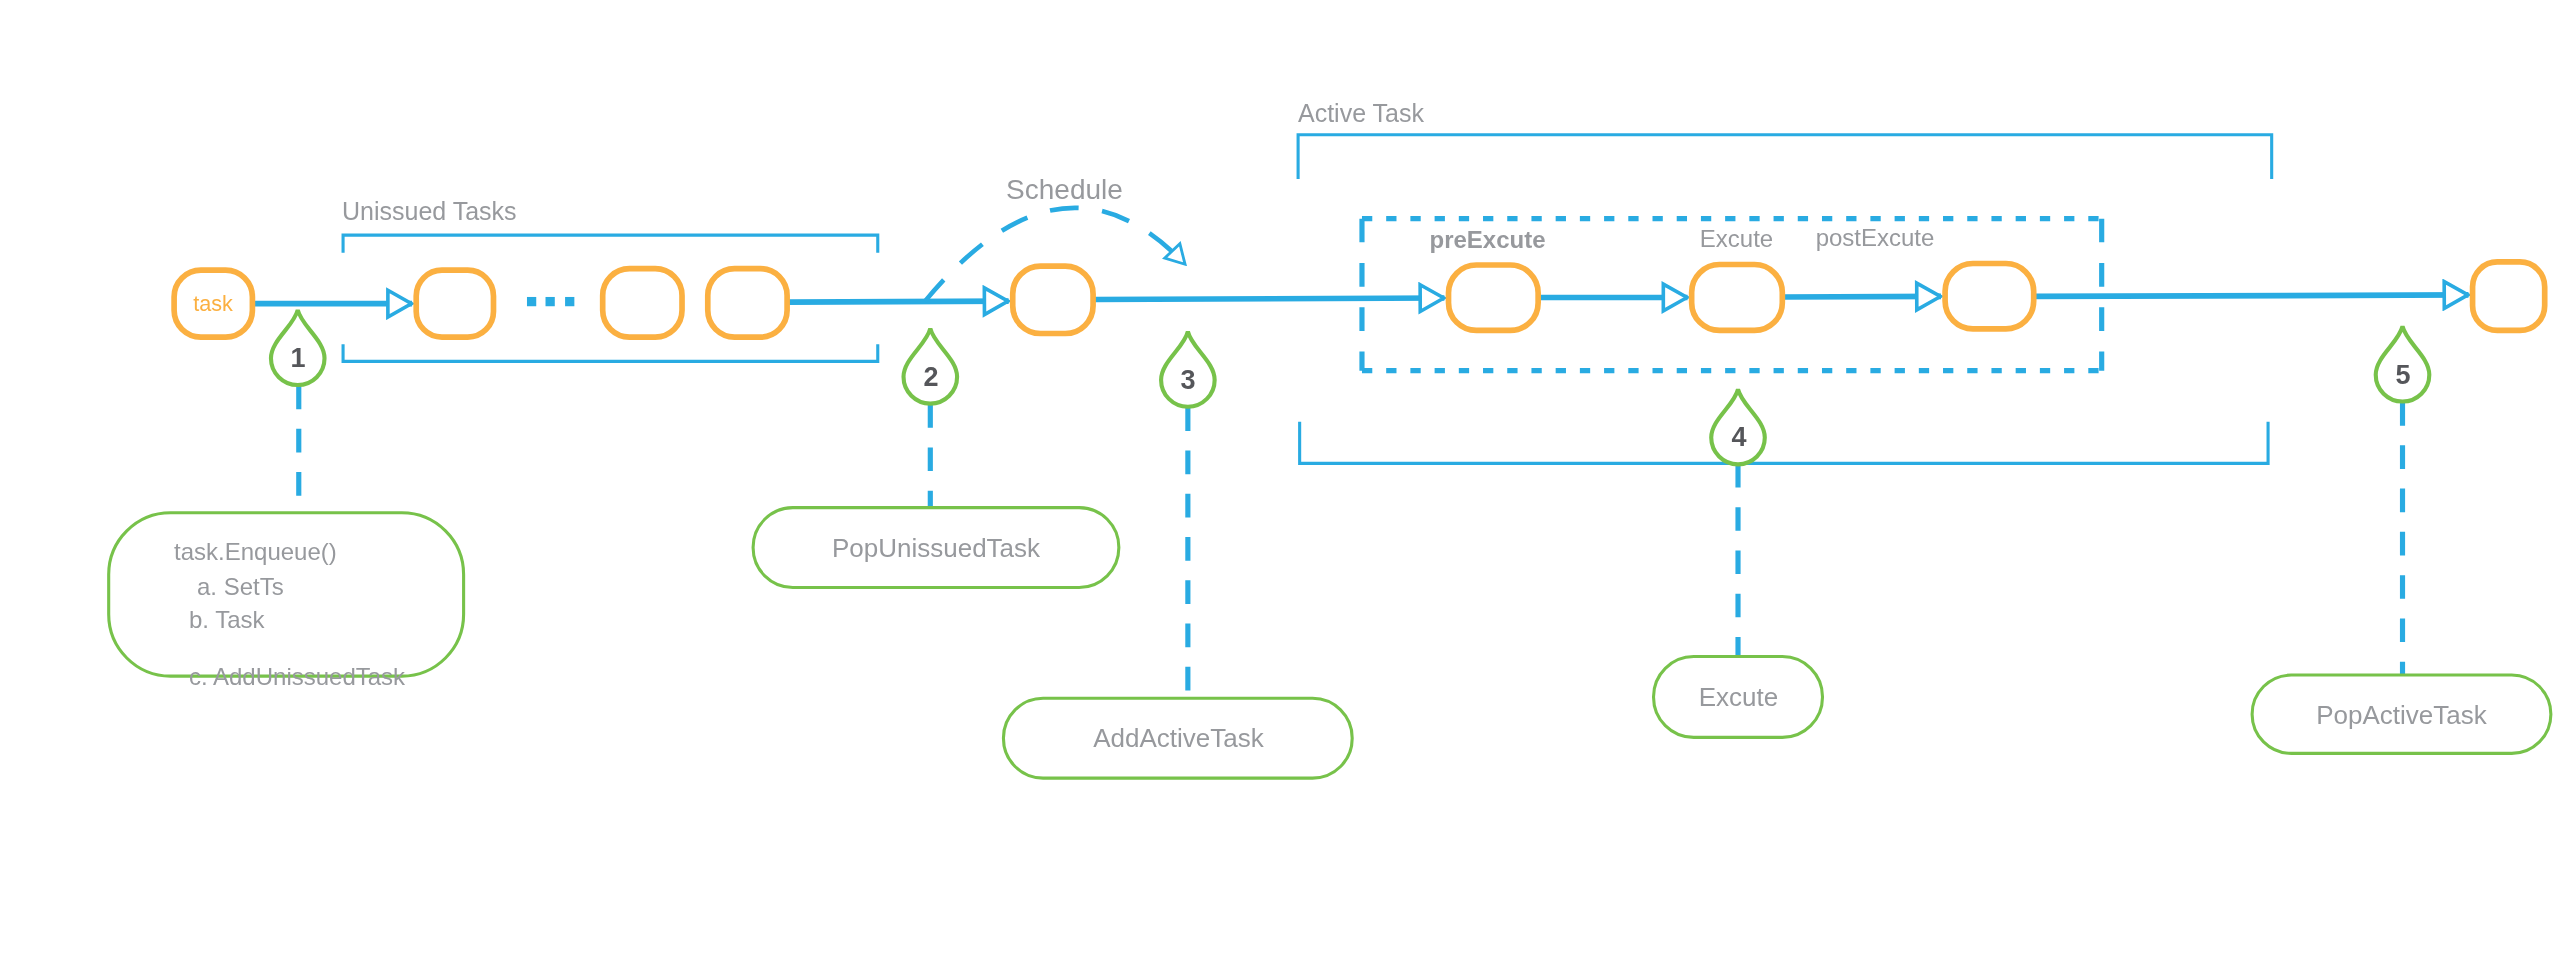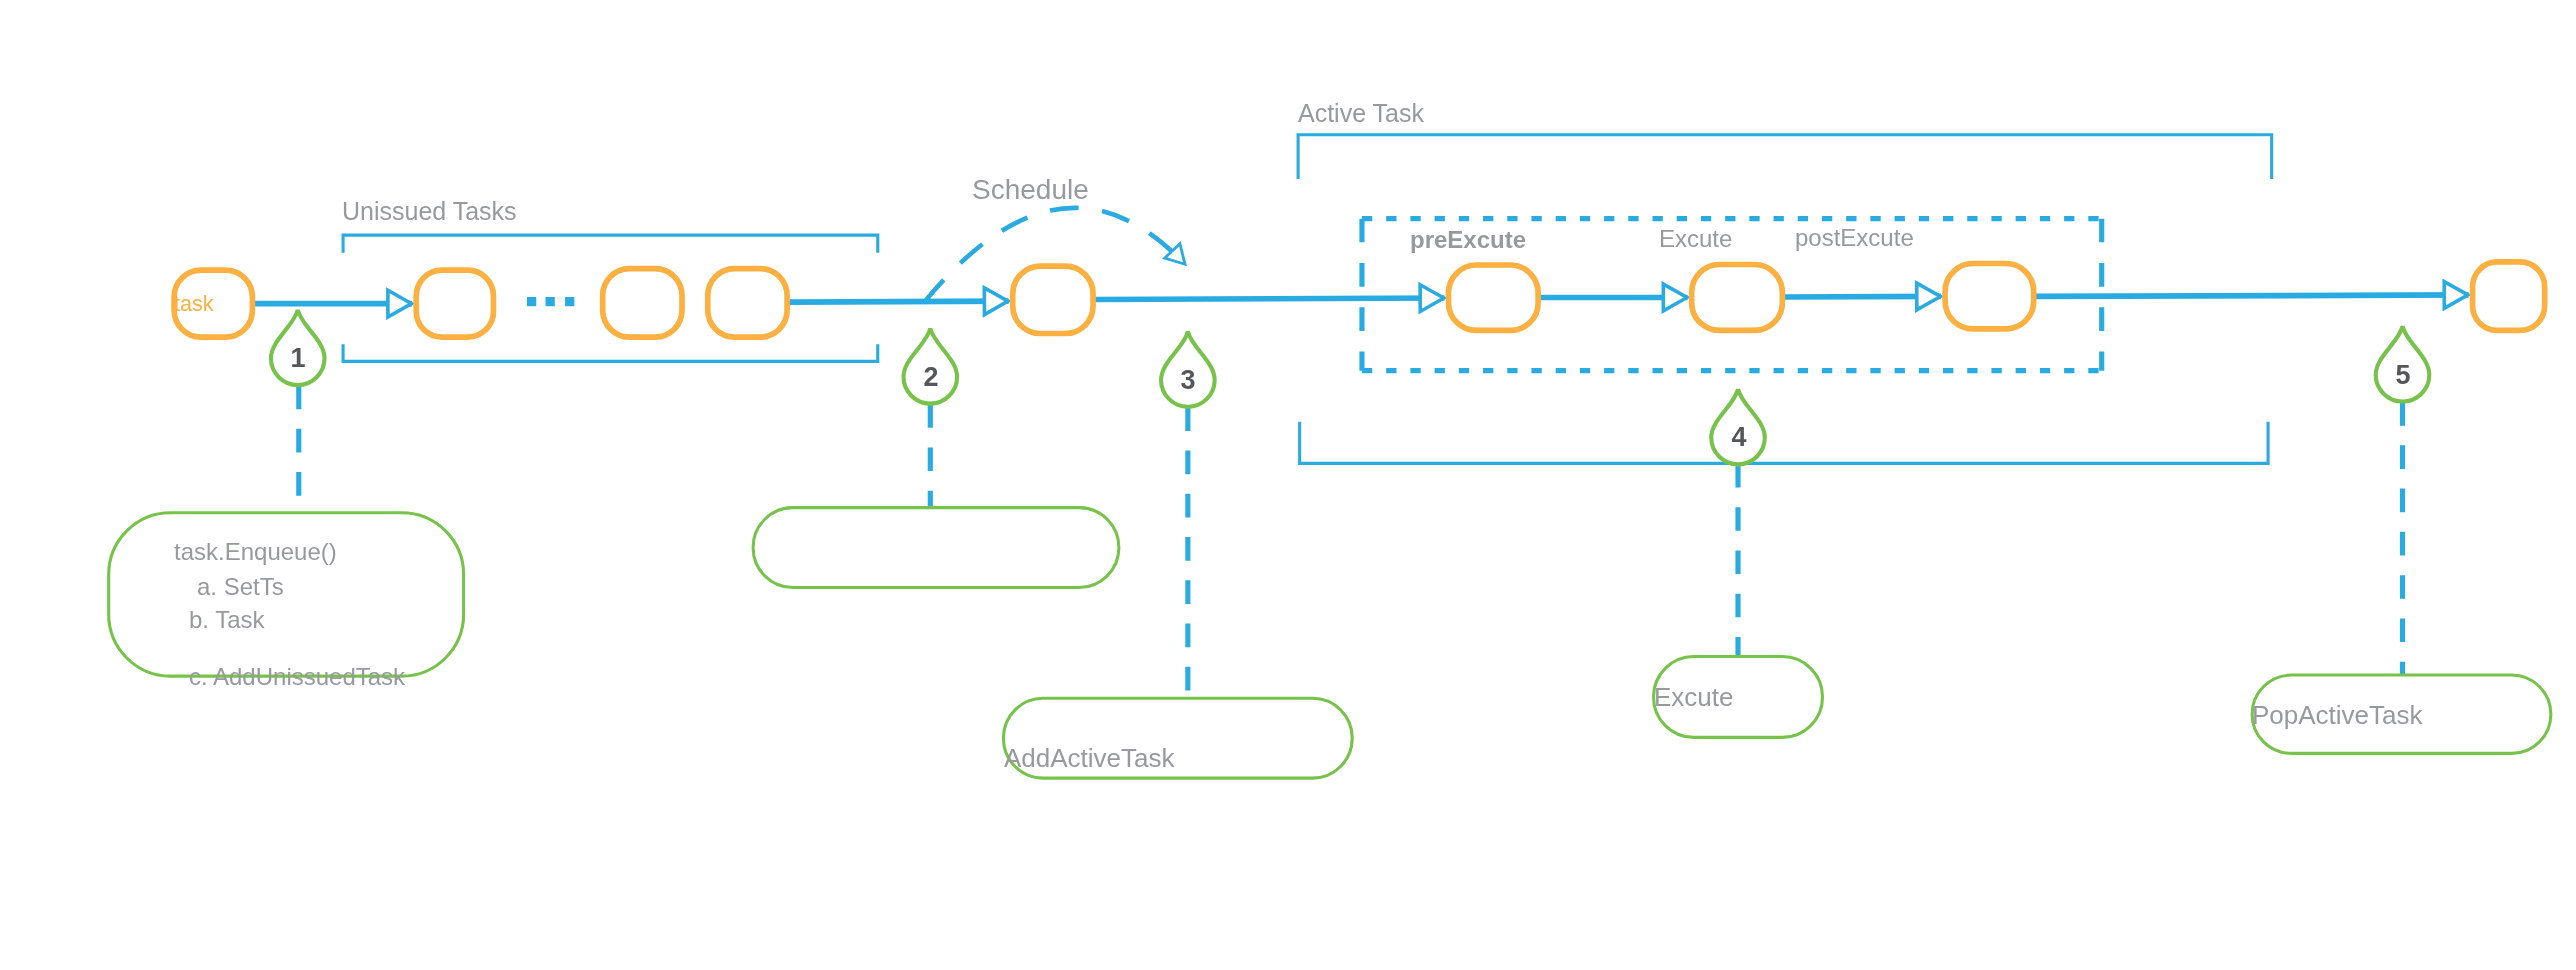--- a/index.html
+++ b/index.html
@@ -29,21 +29,21 @@
   .pin{fill:#fff;stroke:var(--green);stroke-width:8px;}
   .gbox{fill:#fff;stroke:var(--green);stroke-width:6px;}
   .arrowhead{fill:#fff;stroke:var(--blue);stroke-width:7px;stroke-linejoin:miter;}
 
   .lbl{
     position:absolute;
     color:var(--gray);
     white-space:nowrap;
     line-height:1.1;
   }
-  .lbl.center{}
+  .lbl.center{text-align:center;}
   .sec{font-size:25px;}
   .schedlbl{font-size:28px;}
   .sublbl{font-size:24px;}
   .tasklbl{font-size:21.6px;color:var(--orange);}
   .pinnum{font-size:27px;font-weight:bold;color:var(--dark);text-align:center;}
   .anno{font-size:26px;}
   .annoline{font-size:24px;}
 </style>
 </head>
 <body>
@@ -140,18 +140,19 @@
 <div class="lbl pinnum" style="left:905px;top:363px;width:52px;">2</div>
 <div class="lbl pinnum" style="left:1162px;top:366px;width:52px;">3</div>
 <div class="lbl pinnum" style="left:1713px;top:423px;width:52px;">4</div>
 <div class="lbl pinnum" style="left:2377px;top:361px;width:52px;">5</div>
 
 <div class="lbl annoline" style="left:174px;top:539px;">task.Enqueue()</div>
 <div class="lbl annoline" style="left:189px;top:574px;margin-left:8px;">a. SetTs</div>
 <div class="lbl annoline" style="left:189px;top:607px;">b. Task</div>
 <div class="lbl annoline" style="left:189px;top:664px;">c. AddUnissuedTask</div>
 
-<div class="lbl anno center" style="left:1004px;top:724px;width:349px;margin-top:20px;">AddActiveTask</div>
+<div class="lbl anno center" style="left:753px;top:534px;width:366px;">PopUnissuedTask</div>
+<div class="lbl anno center" style="left:1004px;top:724px;width:349px;">AddActiveTask</div>
 <div class="lbl anno center" style="left:1654px;top:683px;width:169px;">Excute</div>
 <div class="lbl anno center" style="left:2252px;top:701px;width:299px;">PopActiveTask</div>
 
 </div>
 
 
 </body></html>

